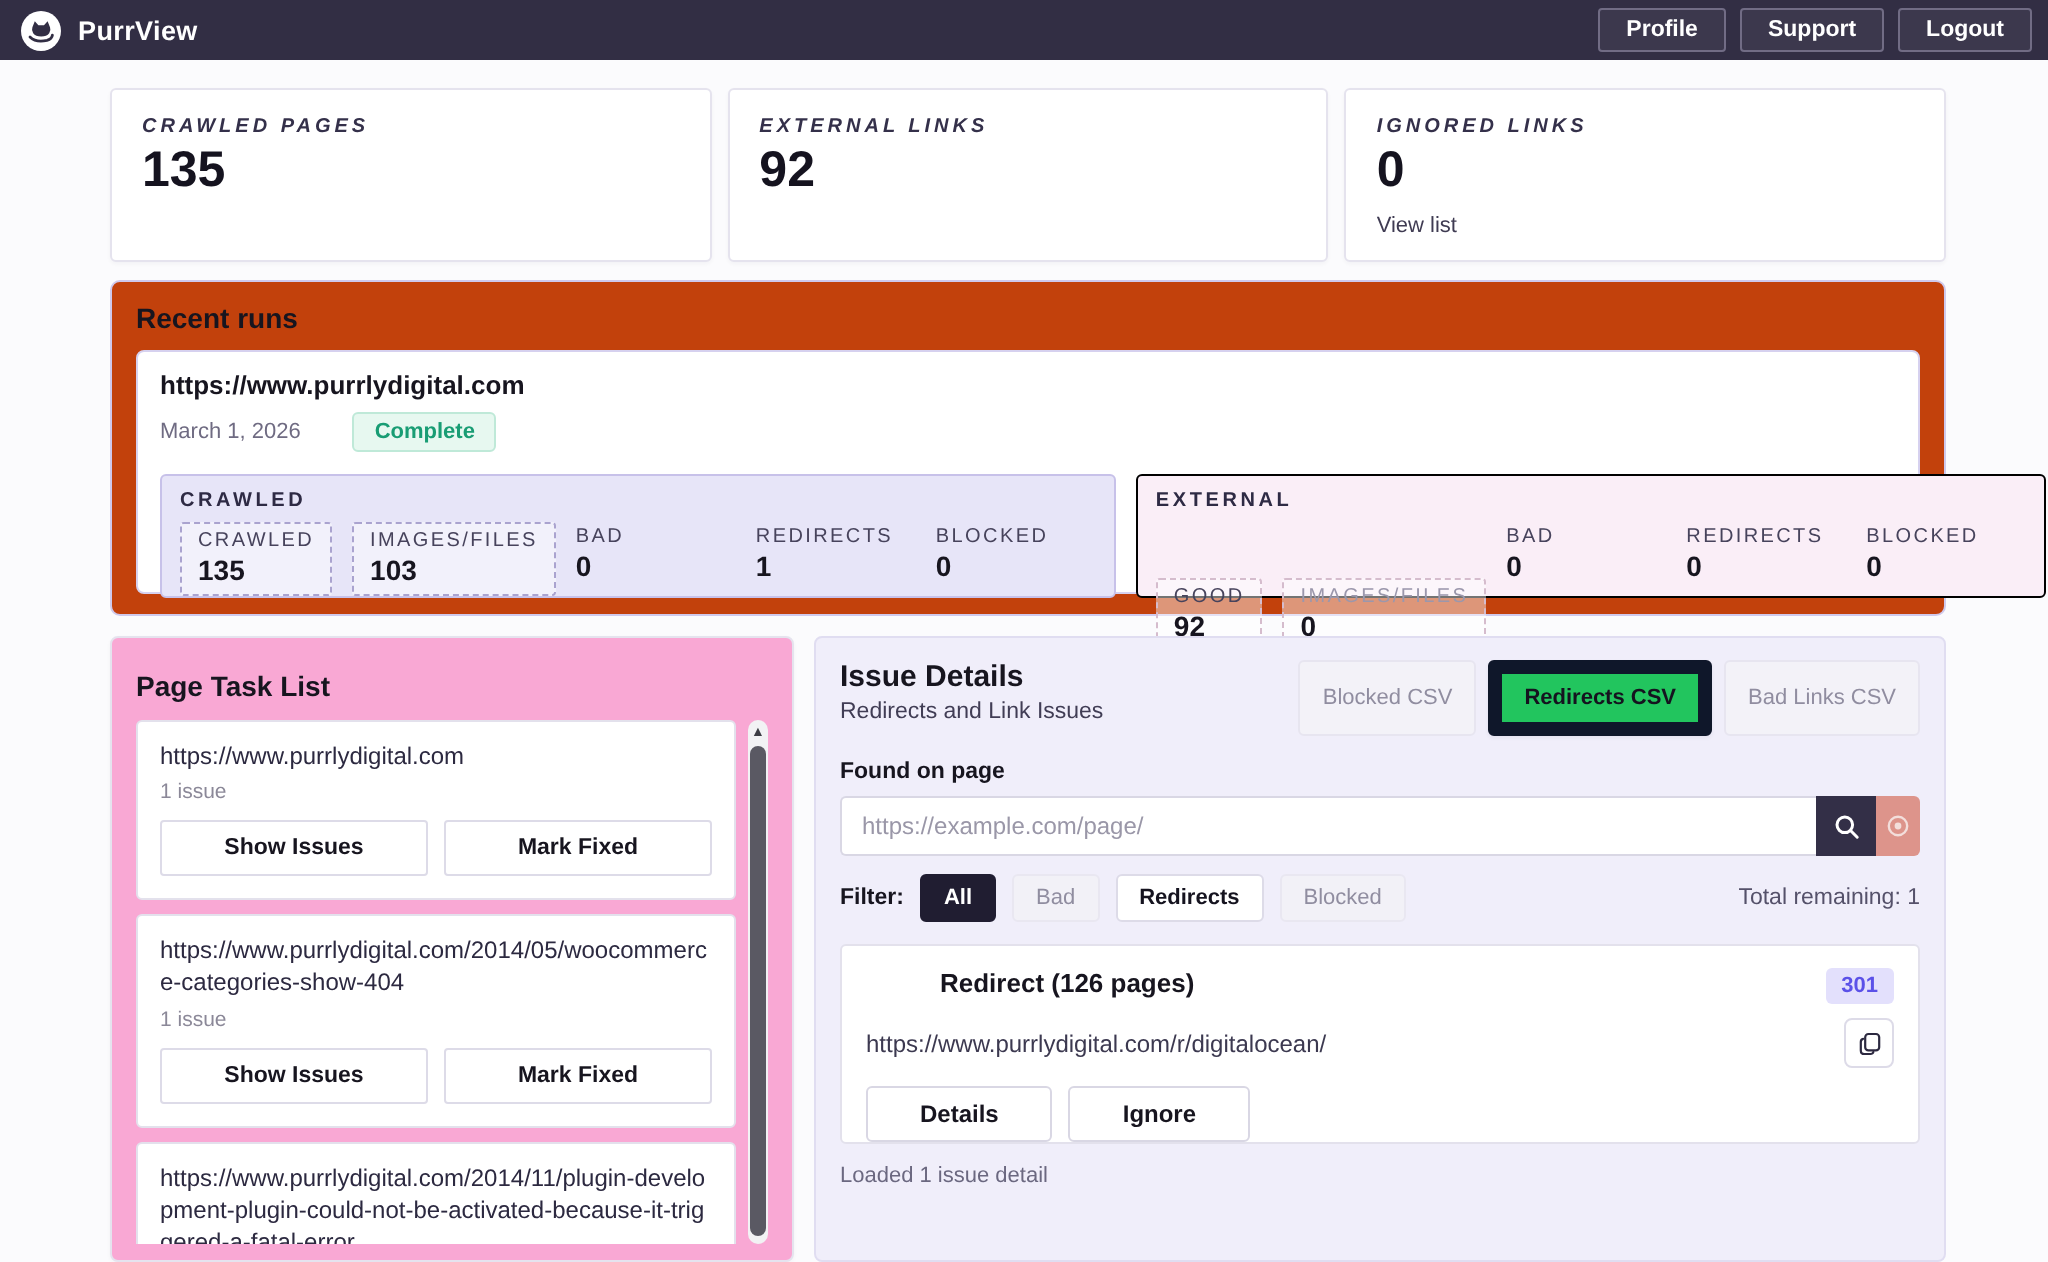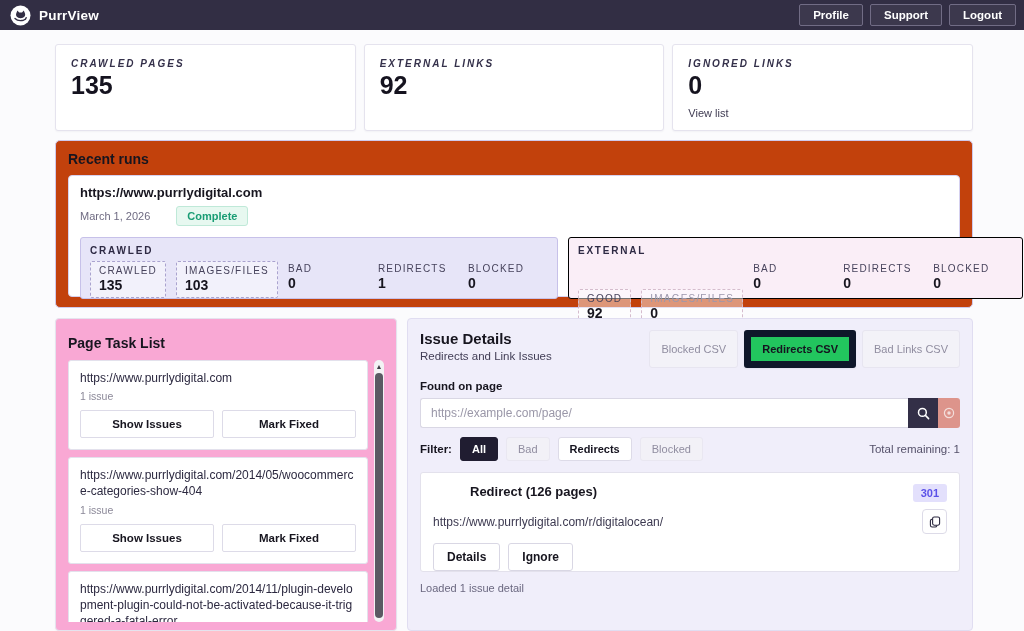--- a/index.html
+++ b/index.html
@@ -147,21 +147,21 @@
   }
   .issue-url-row { display:flex; justify-content:space-between; align-items:center; margin-top:7px; }
   .issue-url { font-size:12px; color:#3c3950; }
   .copy-btn {
     width:25px; height:25px; background:#ffffff; border:1px solid #dddbe8; border-radius:4px;
     cursor:pointer; display:flex; align-items:center; justify-content:center; color:#2c2940;
   }
   .issue-actions { display:flex; gap:8px; margin-top:9px; }
   .issue-btn {
     background:#ffffff; border:1px solid #d9d7e4; border-radius:3px; font-family:inherit;
-    font-size:12px; font-weight:bold; color:#17151f; padding:6px 13px; cursor:pointer;
+    font-size:12px; font-weight:bold; color:#17151f; padding:6px 26px; cursor:pointer;
   }
   .issues-footer { font-size:11px; color:#6b6880; margin-top:10px; }
 </style>
 </head>
 <body>
 
 <header class="navbar">
   <div class="brand">
     <svg class="brand-logo" viewBox="0 0 21 21">
       <circle cx="10.5" cy="10.5" r="10" fill="#ffffff"></circle>

